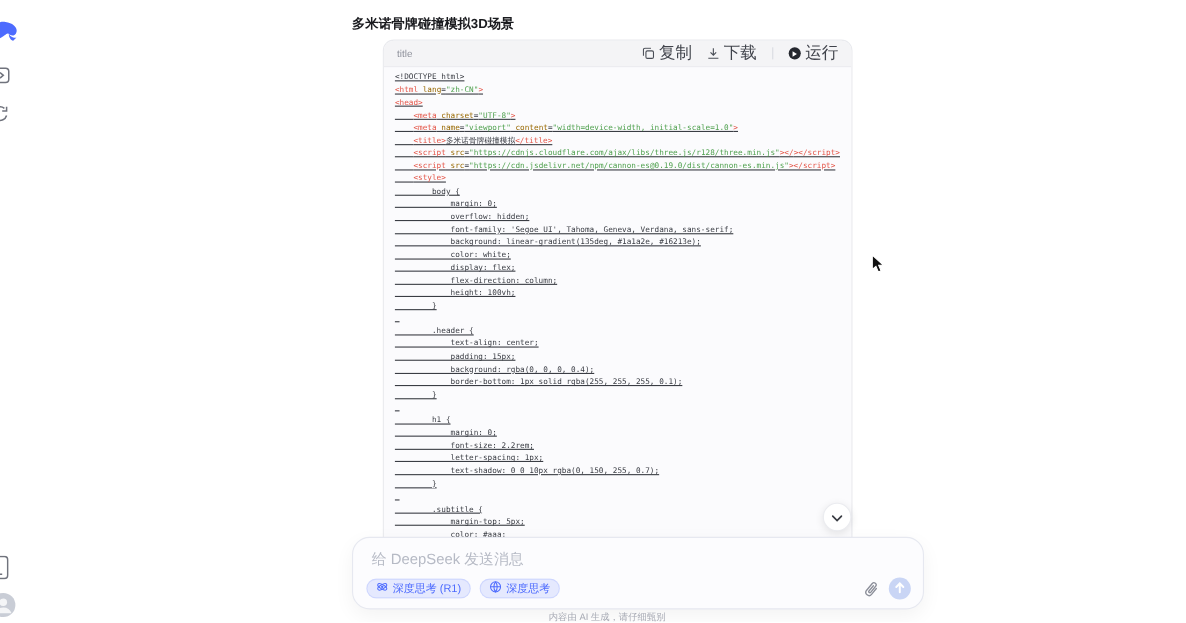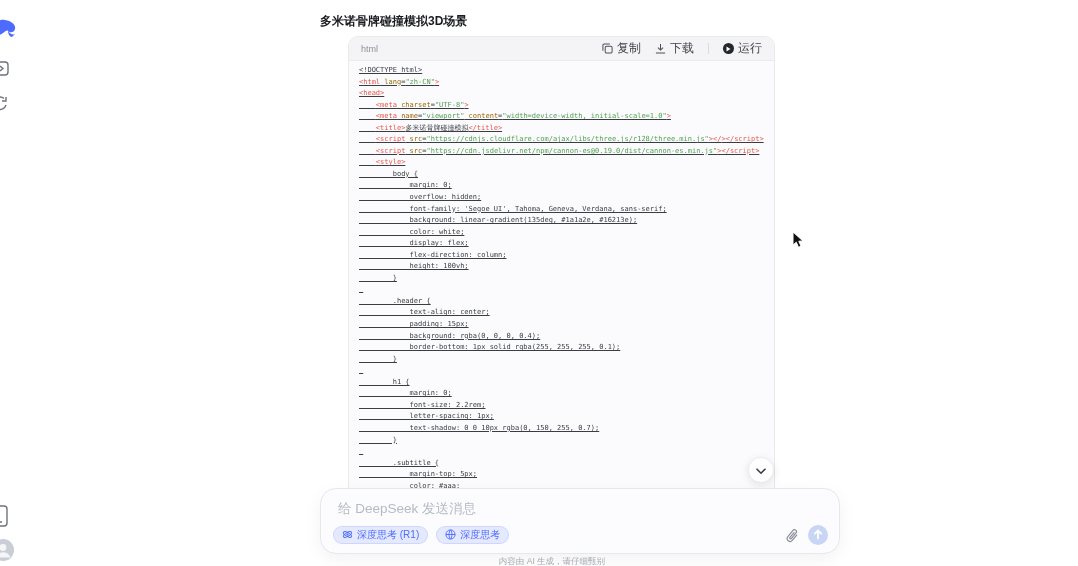--- a/index.html
+++ b/index.html
@@ -15,21 +15,21 @@
   .edge-icon { position: absolute; color: #70737d; }
 
   
   .code-block { position: absolute; left: 348px; top: 36px; width: 427px; height: 470px;
     background: #fbfbfd; border: 1px solid #e9eaee; border-radius: 10px 10px 0 0; overflow: hidden; }
   .code-header { height: 24px; background: #f4f4f6; display: flex; align-items: center;
     justify-content: space-between; padding: 0 12px; border-bottom: 1px solid #ececf0; }
   .code-lang { font-size: 9px; color: #8f929c; }
   .code-actions { display: flex; align-items: center; }
   .code-btn { display: inline-flex; align-items: center; gap: 4px; background: none; border: none;
-    font-family: "Liberation Sans", sans-serif; font-size: 12px; color: #40434b; cursor: pointer; margin-left: 14px; }
+    font-family: "Liberation Sans", sans-serif; font-size: 15px; color: #40434b; cursor: pointer; margin-left: 14px; }
   .code-btn svg { display: block; }
   .toolbar-divider { width: 1px; height: 11px; background: #d9dbe0; margin-left: 14px; }
   .run-circle { width: 11px; height: 11px; border-radius: 50%; background: #24272e; display: inline-flex;
     align-items: center; justify-content: center; }
   .code-content { padding: 4px 10px; font-family: "DejaVu Sans Mono", monospace; font-size: 7px;
     line-height: 11.55px; color: #3a3d44; white-space: pre; overflow: hidden; text-decoration: underline; }
   .code-line { white-space: pre; }
 
   
   .scroll-bottom { position: absolute; left: 748px; top: 457px; width: 26px; height: 26px; border-radius: 50%;
@@ -90,21 +90,21 @@
       <circle cx="12" cy="12" r="11" fill="#c9cdd6"></circle>
       <circle cx="12" cy="9.5" r="3.4" fill="#f4f5f7"></circle>
       <path d="M4.5 19.5 a8 8 0 0 1 15 0 Z" fill="#f4f5f7"></path>
     </svg>
   </div>
 
   <div class="chat-title">多米诺骨牌碰撞模拟3D场景</div>
 
   <div class="code-block">
     <div class="code-header">
-      <span class="code-lang">html</span>
+      <span class="code-lang">title</span>
       <div class="code-actions">
         <button class="code-btn">
           <span>
             <svg width="11" height="11" viewBox="0 0 12 12" fill="none" stroke="#4a4e57" stroke-width="1.1">
               <rect x="3.5" y="3.5" width="7.5" height="7.5" rx="1.5"></rect>
                 <path d="M8.5 1 H2.5 A1.5 1.5 0 0 0 1 2.5 V8.5"></path>
             </svg>
           </span>
           <span>复制</span>
         </button>

